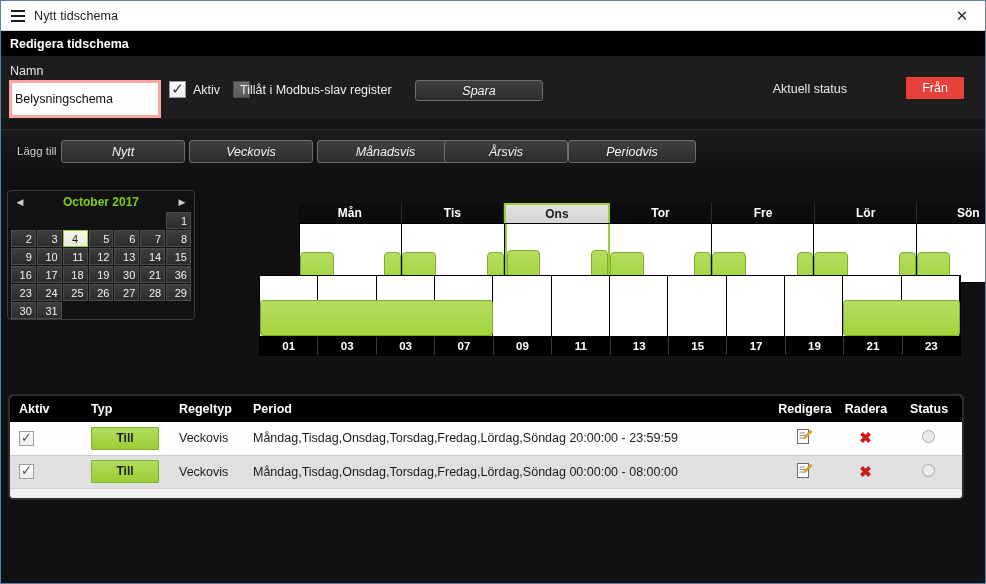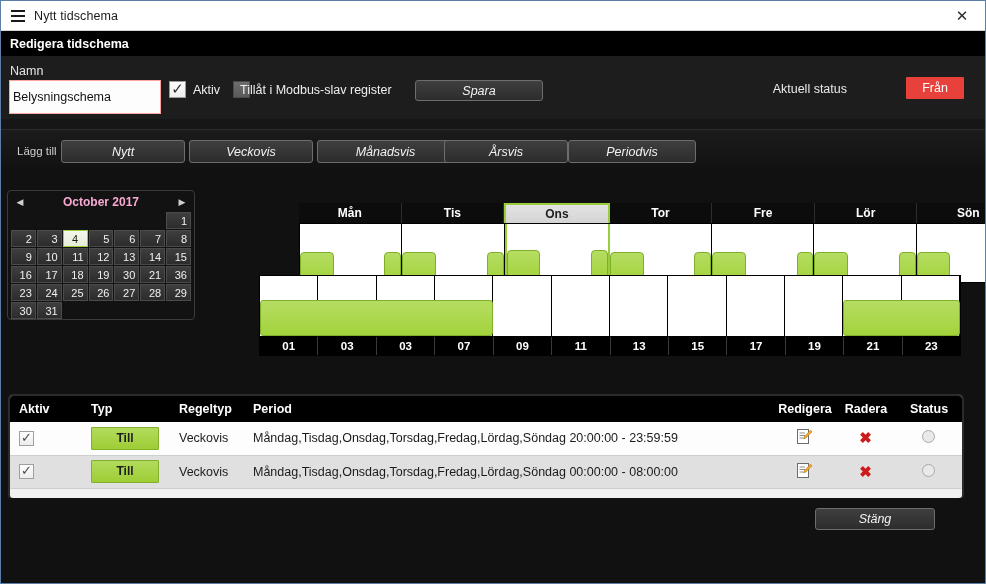--- a/index.html
+++ b/index.html
@@ -78,21 +78,21 @@
     position: absolute;
     left: 9px; top: 8px;
     color: #e4e4e4;
     font-size: 12.5px;
   }
   .name-input {
     position: absolute;
     left: 8px; top: 24px;
     width: 152px; height: 29px;
     background: #fdfdfd;
-    border: 1px solid #fca5a5;
+    border: 3px solid #fca5a5;
     color: #111;
     font-size: 12.5px;
     font-family: "Liberation Sans", sans-serif;
     padding: 16px 3px;
     box-sizing: border-box;
     outline: none;
   }
   .chk {
     position: absolute;
     width: 17px; height: 17px;
@@ -206,21 +206,21 @@
     box-sizing: border-box;
     padding: 2px;
   }
   .cal-head {
     height: 18px;
     display: flex; align-items: center; justify-content: center;
     position: relative;
     background: #121212;
   }
   .cal-title {
-    color: #f9a8d4;
+    color: #84cc16;
     font-size: 12px;
     font-weight: bold;
   }
   .cal-arrow {
     position: absolute;
     width: 12px; height: 14px;
     display: flex; align-items: center; justify-content: center;
     color: #cfcfcf; font-size: 9px; cursor: pointer;
   }
   .cal-prev { left: 4px; }
@@ -679,16 +679,13 @@
                   <line x1="3.5" y1="10" x2="7" y2="10" stroke="#8a8a8a"></line>
                   <path d="M14.5 2.2 L16 3.8 L9.6 10.2 L7.6 10.8 L8.2 8.8 Z" fill="#f0a830" stroke="#b67c18" stroke-width="0.7"></path>
                 </svg></span></td>
             <td class="ctr"><span class="ico-del">✖</span></td>
             <td class="ctr"><span class="ico-status"></span></td>
           </tr>
         </tbody>
     </table>
   </div>
 
-  <div class="footer">
-    <div class="btn btn-stang">Stäng</div>
-  </div>
 </div>
 
 </body></html>

